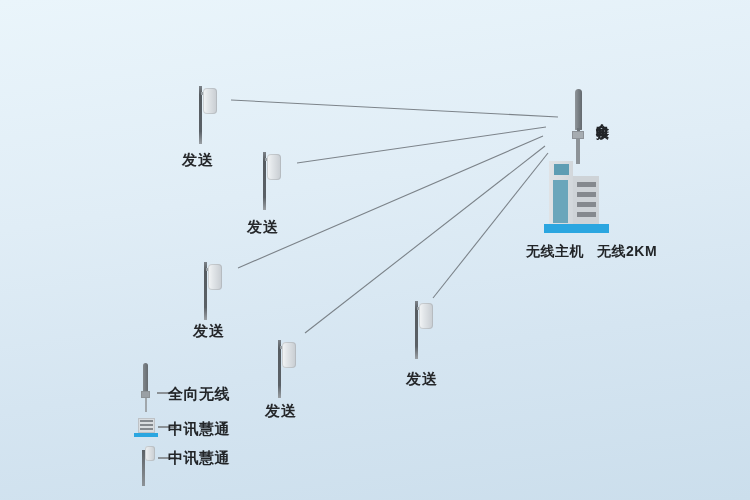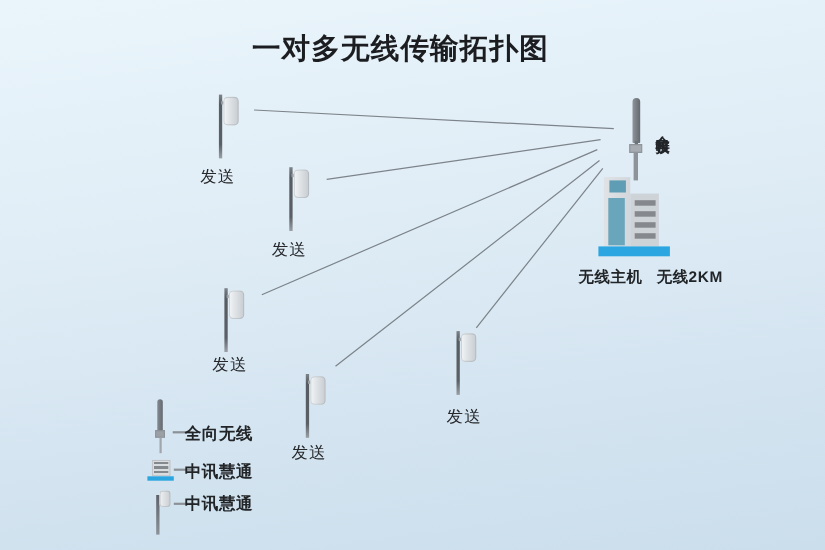--- a/index.html
+++ b/index.html
@@ -17,21 +17,21 @@
   svg.links{position:absolute;left:0;top:0;width:750px;height:500px;}
   svg.links line{stroke:#6b7177;stroke-width:1.1;opacity:.85;}
   
   .tx{position:absolute;width:22px;height:60px;}
   .tx-pole{position:absolute;left:0;top:0;width:3px;height:58px;
     background:linear-gradient(180deg,#7e848a 0%,#565c61 15%,#5a6066 78%,#9aa0a5 100%);}
   .tx-bracket{position:absolute;left:2px;top:6px;width:5px;height:3px;background:#9aa1a6;}
   .tx-panel{position:absolute;left:4px;top:2px;width:14px;height:26px;border-radius:4px;
     background:linear-gradient(90deg,#f4f6f7 0%,#e2e6e9 35%,#c7ccd1 100%);
     box-shadow:inset 0 0 0 1px rgba(160,166,171,.45);}
-  .tx-label{position:absolute;font-size:15px;color:#26282b;letter-spacing:1px;font-weight:400;}
+  .tx-label{position:absolute;font-size:15px;color:#26282b;letter-spacing:1px;font-weight:700;}
   
   .rx-rod{position:absolute;left:575px;top:89px;width:7px;height:41px;border-radius:4px 4px 1px 1px;
     background:linear-gradient(90deg,#8f959a 0%,#767c81 55%,#63696e 100%);}
   .rx-joint{position:absolute;left:577px;top:128px;width:3px;height:5px;background:#6d7378;}
   .rx-conn{position:absolute;left:572px;top:131px;width:12px;height:8px;background:#a6acb1;
     box-shadow:inset 0 0 0 1px rgba(120,126,131,.55);}
   .rx-pole{position:absolute;left:576px;top:139px;width:4px;height:25px;background:#8d9398;}
   .rx-vlabel{position:absolute;left:593px;top:113px;writing-mode:vertical-rl;text-orientation:upright;
     font-size:13px;font-weight:700;color:#222528;letter-spacing:1px;}
   .host-left{position:absolute;left:549px;top:161px;width:24px;height:63px;
@@ -66,21 +66,20 @@
     position:absolute;right:3px;bottom:4px;font-size:17px;font-weight:700;
     color:rgba(255,255,255,.92);letter-spacing:.5px;
     text-shadow:1px 1px 0 rgba(118,124,129,.55),-1px -1px 0 rgba(150,156,161,.35);
   }
 </style>
 </head>
 <body>
 
 <div class="stage">
 
-  <div class="title">一对多无线传输拓扑图</div>
 
   <svg class="links">
       <line x1="231" y1="100" x2="558" y2="117"></line>
       <line x1="297" y1="163" x2="546" y2="127"></line>
       <line x1="238" y1="268" x2="543" y2="136"></line>
       <line x1="305" y1="333" x2="545" y2="146"></line>
       <line x1="433" y1="298" x2="548" y2="153"></line>
     </svg>
 
   <div class="tx" style="left:199px;top:86px">

